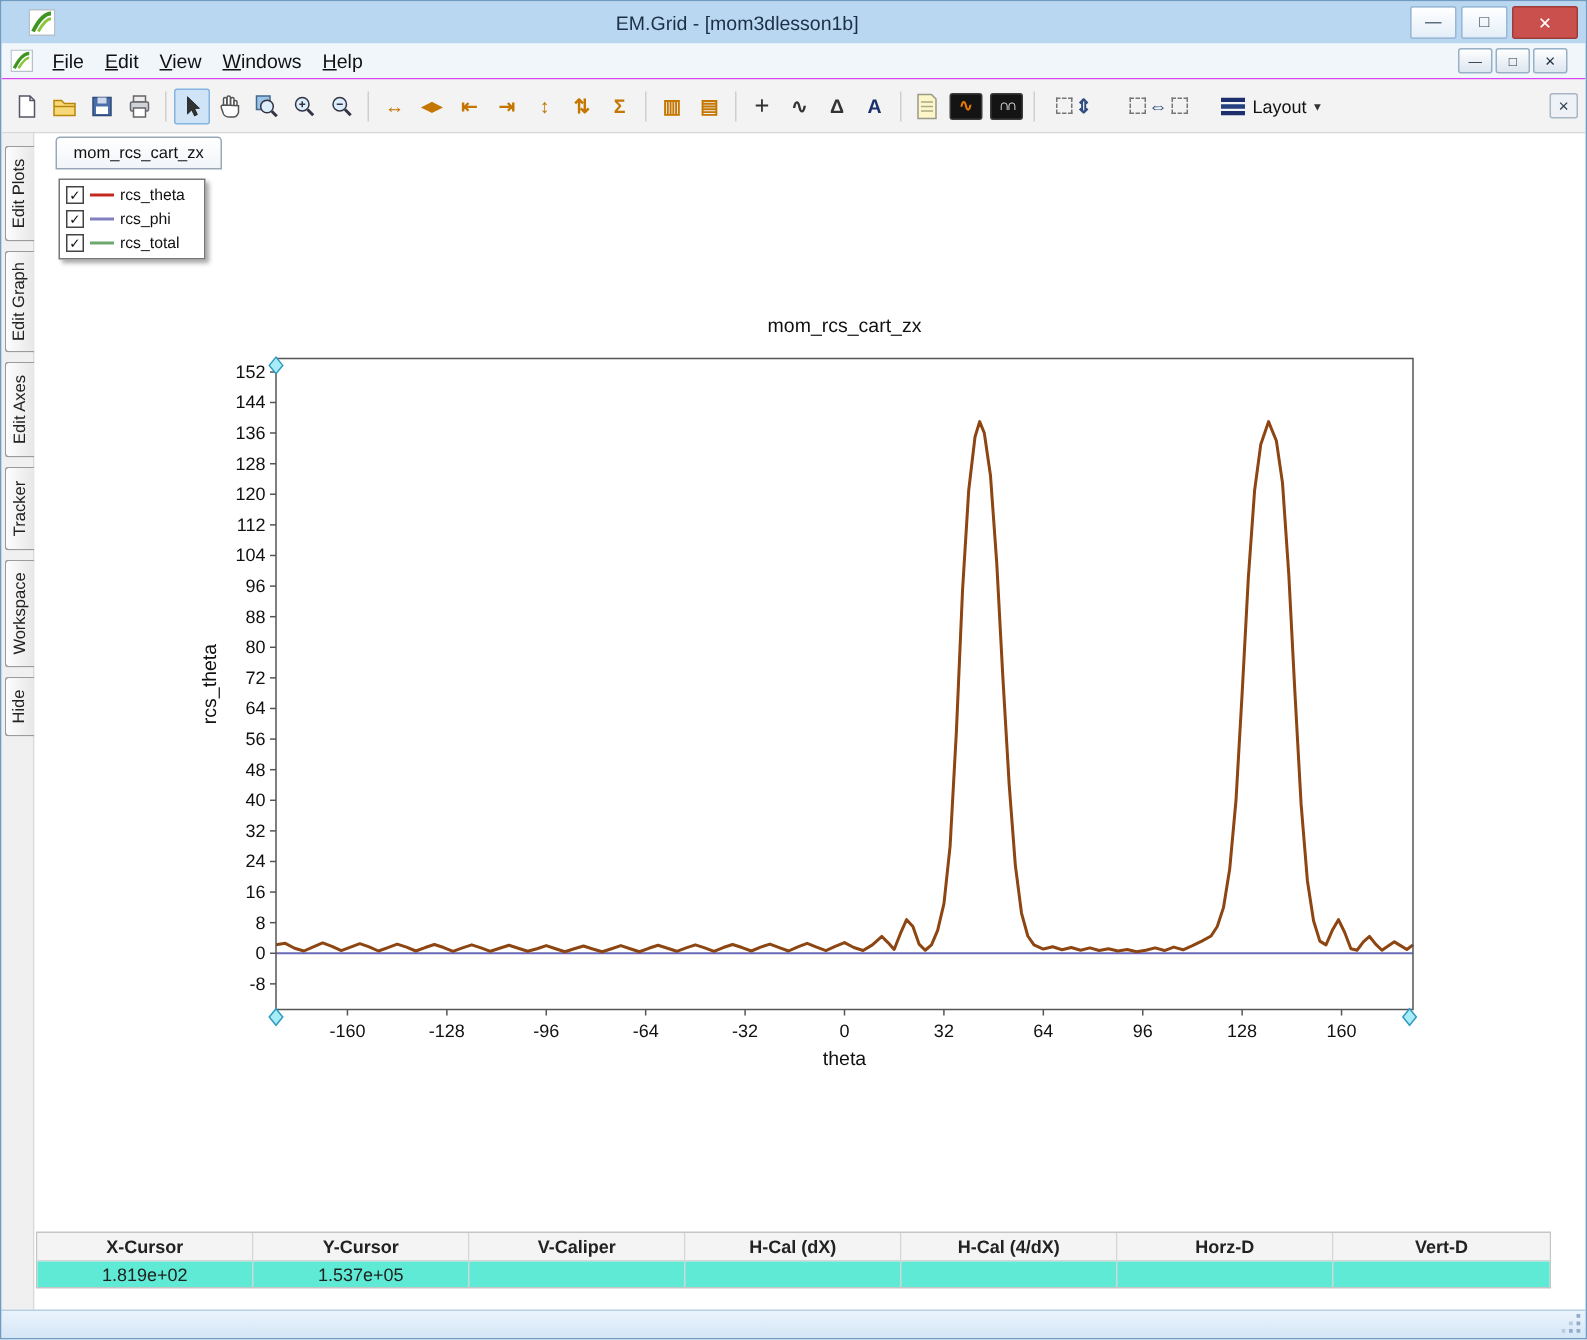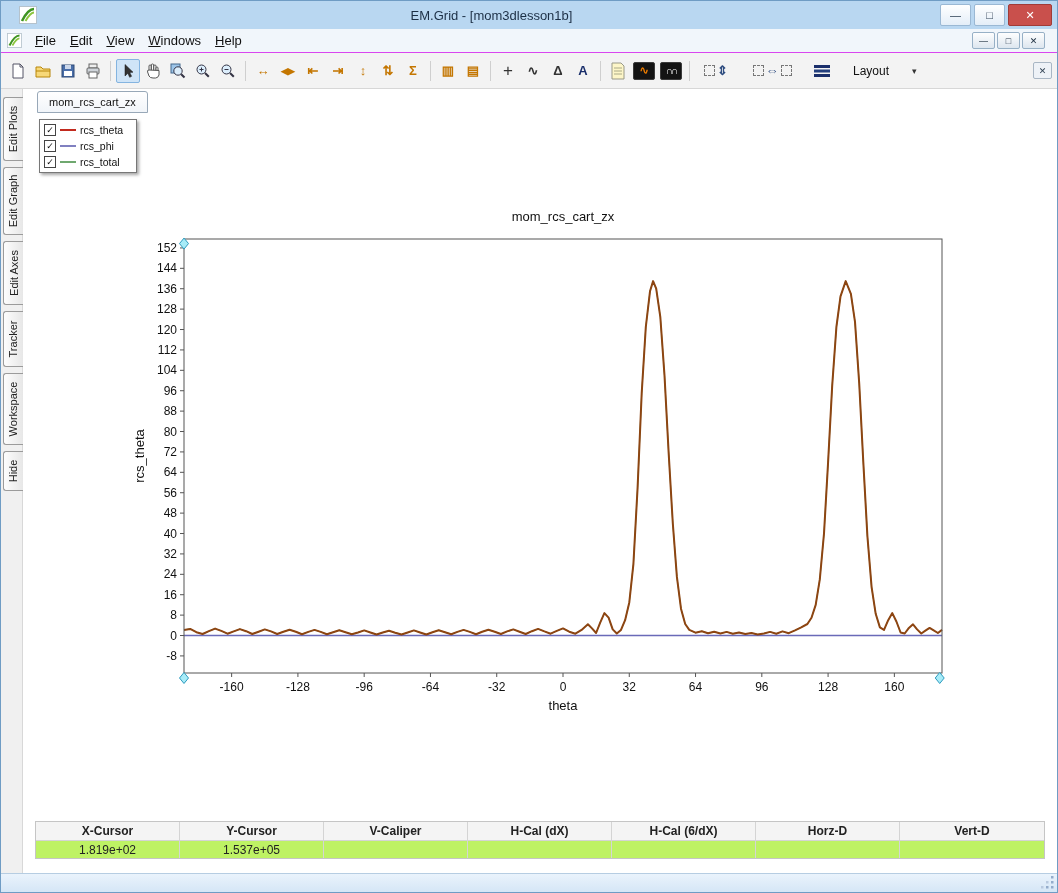--- a/index.html
+++ b/index.html
@@ -24,21 +24,21 @@
   .toolbar{height:36px;background:#f3f3f3;border-bottom:1px solid #d7d7d7;display:flex;align-items:center;padding:0 5px;gap:1px;box-sizing:border-box;}
   .tbtn{min-width:24px;height:24px;display:flex;align-items:center;justify-content:center;border:1px solid transparent;
         border-radius:2px;font-size:13px;font-weight:bold;color:#333;box-sizing:border-box;}
   .tbtn.active{background:#cfe4f7;border-color:#84b4e0;}
   .tbtn.orange{color:#c47600;}
   .tbtn.blk{min-width:22px;height:18px;background:#141414;border:1px solid #3c3c3c;color:#e87a00;font-size:11px;margin:0 2px;}
   .tbtn.blk.white{color:#f2f2f2;letter-spacing:-2px;font-size:10px;}
   .sep{width:1px;height:20px;background:#cfcfcf;margin:0 4px;flex:none;}
   .dash-box{width:9px;height:9px;border:1px dashed #777;display:inline-block;margin:0 2px;}
   .arr{font-size:13px;color:#2f4d80;font-weight:bold;}
-  .layout-btn{display:flex;align-items:center;gap:23px;padding:2px 8px;font-size:12px;color:#111;font-weight:normal;margin-left:6px;}
+  .layout-btn{display:flex;align-items:center;gap:5px;padding:2px 8px;font-size:12px;color:#111;font-weight:normal;margin-left:6px;}
   .caret{font-size:9px;color:#333;}
   .tb-close{margin-left:auto;width:17px;height:15px;border:1px solid #a9b6c4;background:#eef2f7;display:flex;align-items:center;
             justify-content:center;font-size:9px;color:#345;border-radius:2px;}
   
   .body{display:flex;height:784px;}
   .side{width:22px;background:#f0f0f0;border-right:1px solid #d8d8d8;padding-top:8px;box-sizing:border-box;
         display:flex;flex-direction:column;gap:6px;}
   .vtab{width:19px;margin-left:2px;border:1px solid #9b9b9b;border-right:none;border-radius:3px 0 0 3px;
         background:linear-gradient(to right,#fdfdfd,#e7e7e7);display:flex;align-items:center;justify-content:center;}
   .vtab span{transform:rotate(-90deg);font-size:11px;color:#222;white-space:nowrap;}
@@ -50,26 +50,26 @@
   .lrow{display:flex;align-items:center;gap:4px;height:14px;}
   .chk{width:10px;height:10px;border:1px solid #444;background:#fff;font-size:9px;line-height:10px;text-align:center;color:#111;flex:none;}
   .lline{width:16px;height:0;border-top:2px solid #888;flex:none;}
   .llabel{font-size:10.5px;color:#111;}
   .chart-wrap{position:absolute;left:0;top:110px;width:1026px;height:540px;}
   svg text{font-family:"Liberation Sans",sans-serif;}
   text.tick{font-size:12px;fill:#111;}
   text.ctitle{font-size:13px;fill:#111;}
   text.clabel{font-size:13px;fill:#111;}
   
-  .cursor-table{position:absolute;left:12px;top:732px;width:1010px;border:1px solid #c5c5c5;font-size:12px;box-sizing:border-box;}
+  .cursor-table{position:absolute;left:1px;top:732px;width:1010px;border:1px solid #c5c5c5;font-size:12px;box-sizing:border-box;}
   .ct-row{display:grid;grid-template-columns:repeat(7,1fr);}
   .ct-row .cell{border-right:1px solid #d4d4d4;text-align:center;padding:2px 0;color:#222;box-sizing:border-box;}
   .ct-row .cell:last-child{border-right:none;}
   .ct-head .cell{background:#f4f4f4;font-weight:bold;border-bottom:1px solid #d4d4d4;}
-  .ct-vals .cell{background:#bef264;height:17px;line-height:14px;}
+  .ct-vals .cell{background:#5eead4;height:17px;line-height:14px;}
   
   .statusbar{height:19px;background:linear-gradient(#eaf3fc,#d5e6f6);border-top:1px solid #b6cde2;box-sizing:border-box;position:relative;}
   .grip{position:absolute;right:2px;bottom:2px;}
 </style>
 </head>
 <body>
 
 <div class="window">
 
   <div class="titlebar">
@@ -386,21 +386,21 @@
             <path d="M916.7218579234973,473.5 L921.2218579234973,479 L916.7218579234973,484.5 L912.2218579234973,479 Z" fill="#a8ecf8" stroke="#2e9bbf" stroke-width="1"></path>
           </svg>
       </div>
 
       <div class="cursor-table">
         <div class="ct-row ct-head">
           <div class="cell">X-Cursor</div>
           <div class="cell">Y-Cursor</div>
           <div class="cell">V-Caliper</div>
           <div class="cell">H-Cal (dX)</div>
-          <div class="cell">H-Cal (6/dX)</div>
+          <div class="cell">H-Cal (4/dX)</div>
           <div class="cell">Horz-D</div>
           <div class="cell">Vert-D</div>
         </div>
         <div class="ct-row ct-vals">
           <div class="cell">1.819e+02</div>
           <div class="cell">1.537e+05</div>
           <div class="cell"></div>
           <div class="cell"></div>
           <div class="cell"></div>
           <div class="cell"></div>

